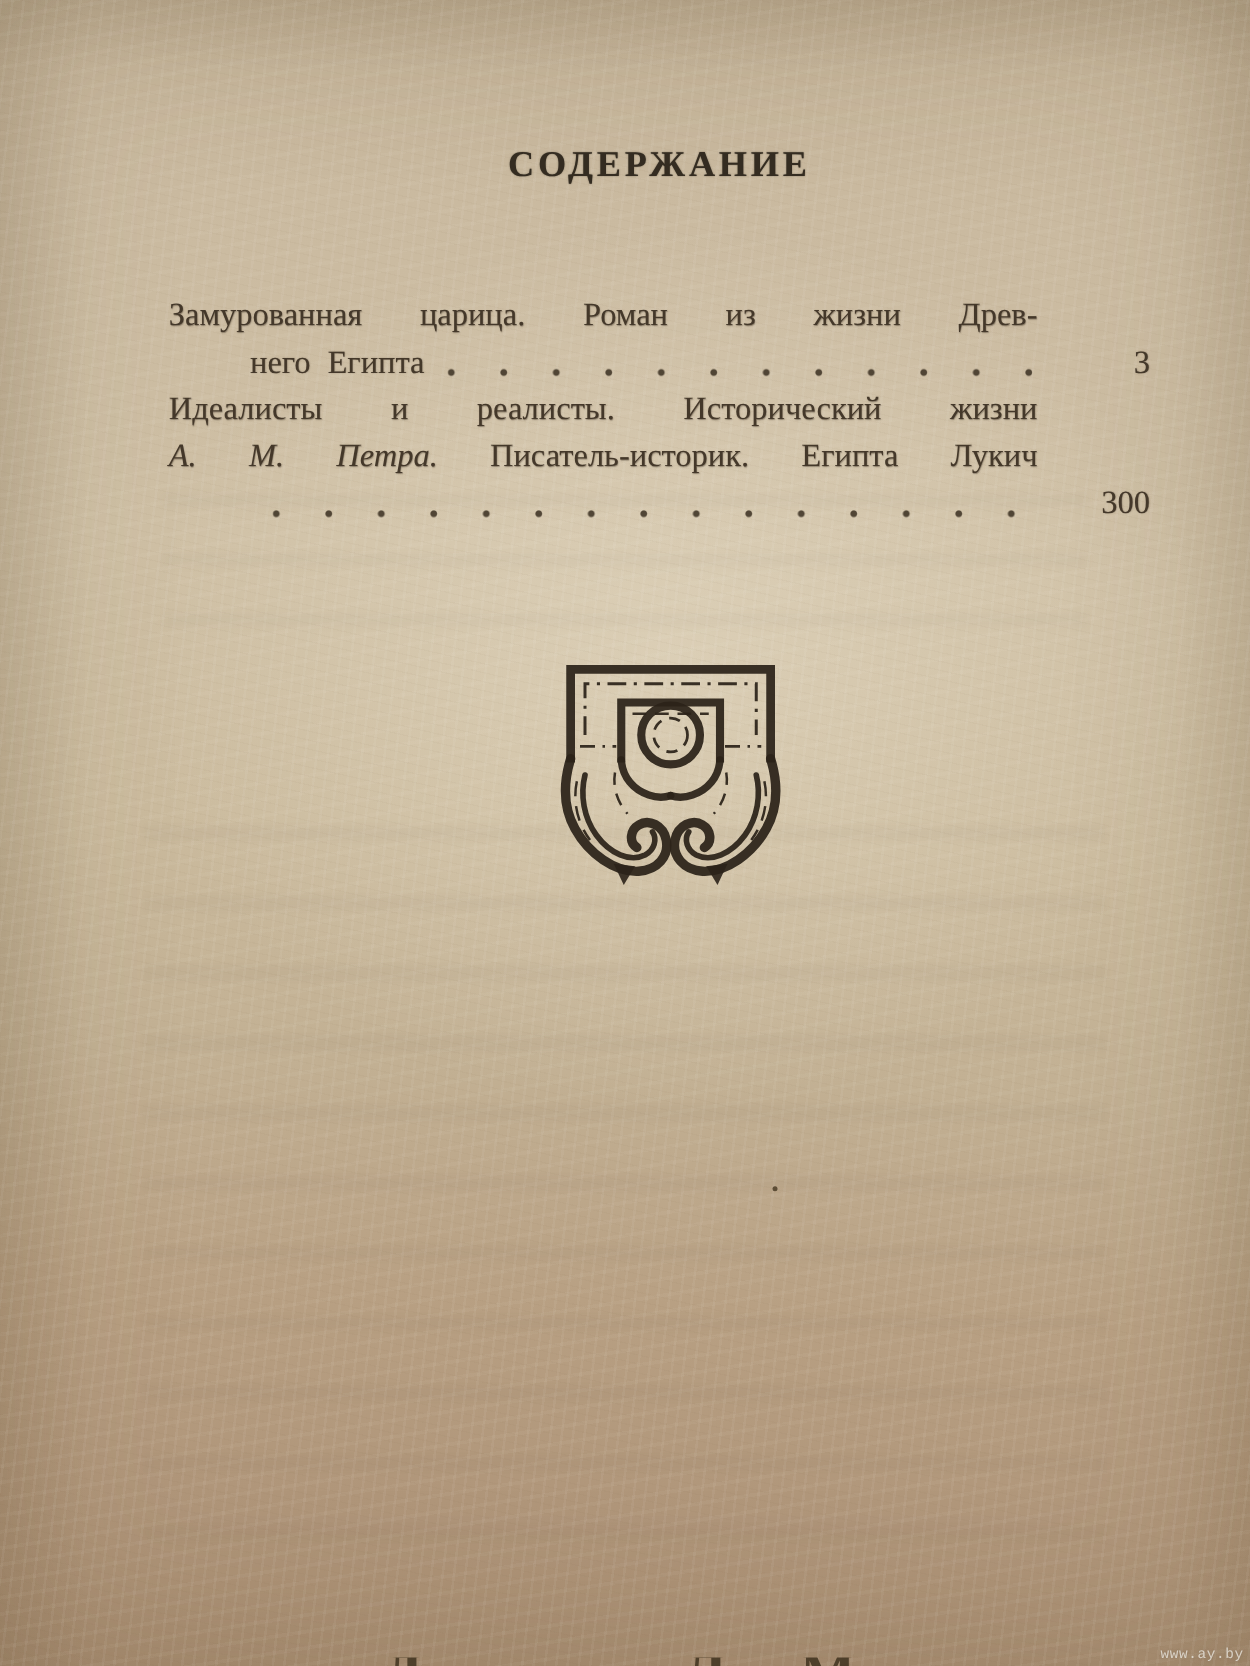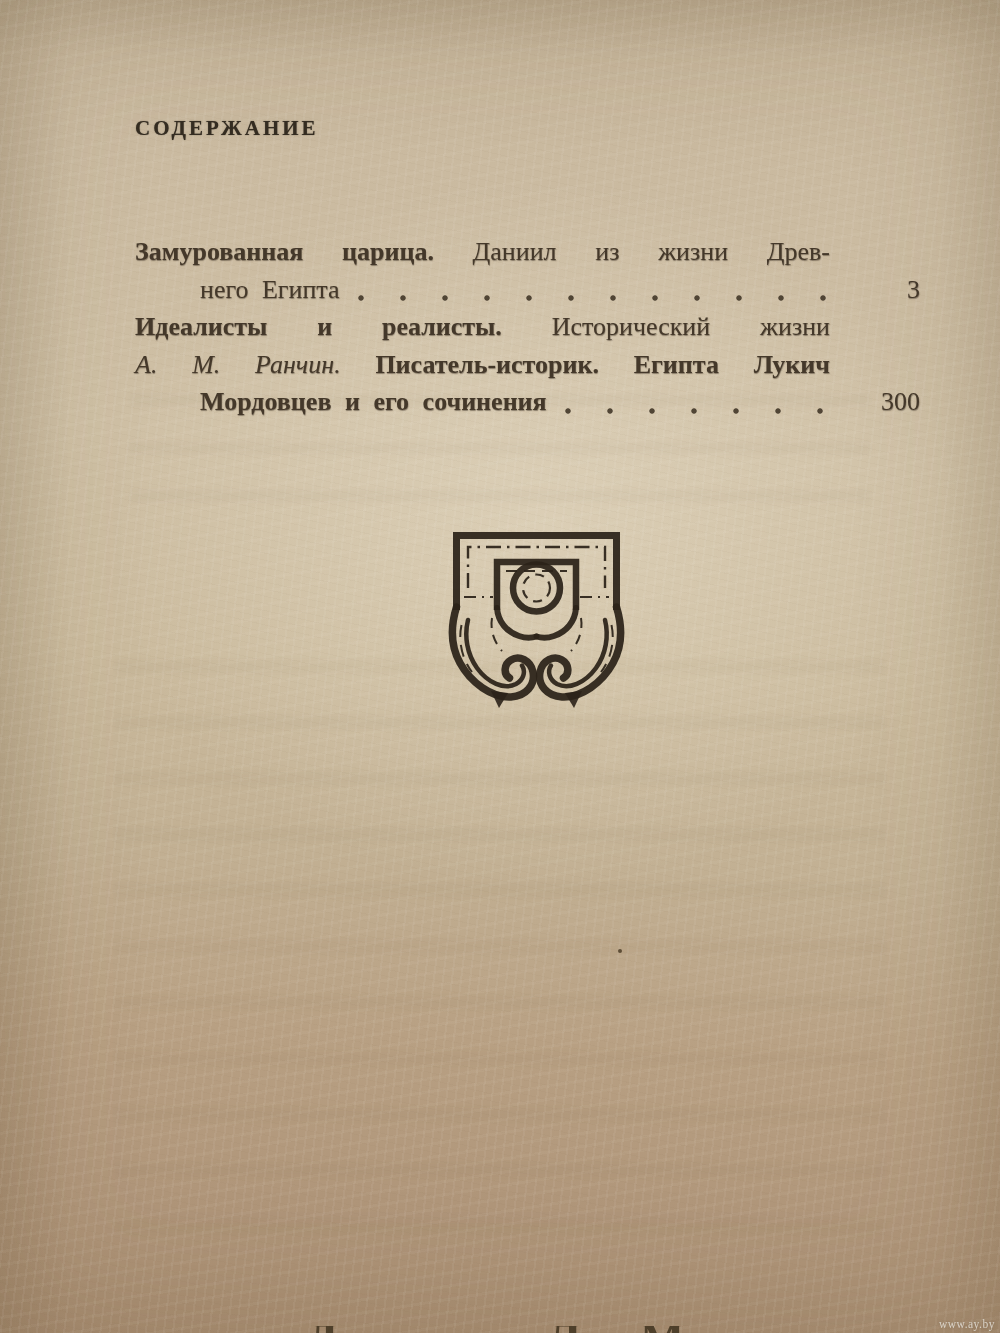--- a/index.html
+++ b/index.html
@@ -35,84 +35,83 @@
     background:repeating-linear-gradient(180deg,
       rgba(112,90,64,0.04) 0 10px, rgba(112,90,64,0) 10px 48px);
     filter:blur(3px);
   }
   .speck{position:absolute;left:618px;top:949px;width:4px;height:4px;border-radius:50%;
     background:#43351f;opacity:.78;}
 
   
   .page-title{
     position:absolute;left:135px;top:116px;width:785px;
-    font-size:21px;font-weight:bold;letter-spacing:3px;
+    text-align:center;font-size:29px;font-weight:bold;letter-spacing:3px;
     color:#342c21;text-shadow:0 0 1.2px rgba(52,44,33,.65);
   }
   .toc{
     position:absolute;left:135px;top:233px;width:785px;
     font-size:26px;color:#44382a;text-shadow:0.4px 0.6px 1px rgba(64,52,38,.5);
   }
   .lineA{width:695px;height:37.5px;line-height:37.5px;
     text-align:justify;text-align-last:justify;white-space:nowrap;}
   .lineB{display:flex;align-items:flex-end;height:37.5px;line-height:37.5px;}
   .indent{width:65px;flex:0 0 65px;}
   .lineB .t{word-spacing:7px;}
-  .b{font-weight:bold;}
+  .b{font-weight:normal;}
   .i{font-style:italic;}
   .leader{
     flex:1 1 auto;height:6px;align-self:flex-end;margin:0 16px 7px 18px;
     background-image:radial-gradient(circle at 3px 3px, #453a2b 2.3px, rgba(69,58,43,0) 3.1px);
     background-size:42px 6px;background-repeat:repeat-x;background-position:left bottom;
     opacity:.92;
   }
   .num{flex:0 0 78px;width:78px;text-align:right;}
 
   
   .ornament{position:absolute;left:445px;top:524px;width:183px;height:186px;}
 
   
   .cutoff{position:absolute;left:0;top:1326px;width:1000px;height:7px;overflow:hidden;}
   .cutoff span{position:absolute;top:-10px;line-height:1;font-weight:bold;font-size:47px;
     color:#40331f;opacity:.85;}
   .cut1{left:306px;} .cut2{left:546px;} .cut3{left:640px;}
 
   .watermark{
     position:absolute;right:5px;bottom:3px;
-    font-family:Liberation Serif, serif;
+    font-family:Liberation Mono, monospace;
     font-size:11.5px;letter-spacing:.5px;color:rgba(236,233,226,0.78);
     text-shadow:0 0 2px rgba(110,92,70,0.45);
   }
 </style>
 </head>
 <body>
 
 <div class="paper"></div>
 <div class="ghosting2"></div>
 <div class="ghosting"></div>
 <div class="speck"></div>
 
 <div class="page-title">СОДЕРЖАНИЕ</div>
 
 <div class="toc">
 
-  <div class="lineA"><span class="b">Замурованная царица.</span> <span>Даниил из жизни Древ-</span></div>
+  <div class="lineA"><span class="b">Замурованная царица.</span> <span>Роман из жизни Древ-</span></div>
   <div class="lineB">
     <span class="indent"></span>
       <span class="t">него Египта</span>
       <span class="leader"></span>
       <span class="num">3</span>
   </div>
 
   <div class="lineA"><span class="b">Идеалисты и реалисты.</span> <span>Исторический жизни</span></div>
 
-  <div class="lineA"><span class="i">А. М. Ранчин.</span> <span class="b">Писатель-историк. Египта Лукич</span></div>
+  <div class="lineA"><span class="i">А. М. Петра.</span> <span class="b">Писатель-историк. Египта Лукич</span></div>
   <div class="lineB">
     <span class="indent"></span>
-      <span class="t b">Мордовцев и его сочинения</span>
       <span class="leader"></span>
       <span class="num">300</span>
   </div>
 
 </div>
 
 <svg class="ornament" viewBox="0 0 183 186" xmlns="http://www.w3.org/2000/svg">
   <g stroke="#2b2219" fill="none" stroke-opacity="0.93">
 
     <path d="M11.5,86 L11.5,11.5 L171.5,11.5 L171.5,86" stroke-width="7"></path>

